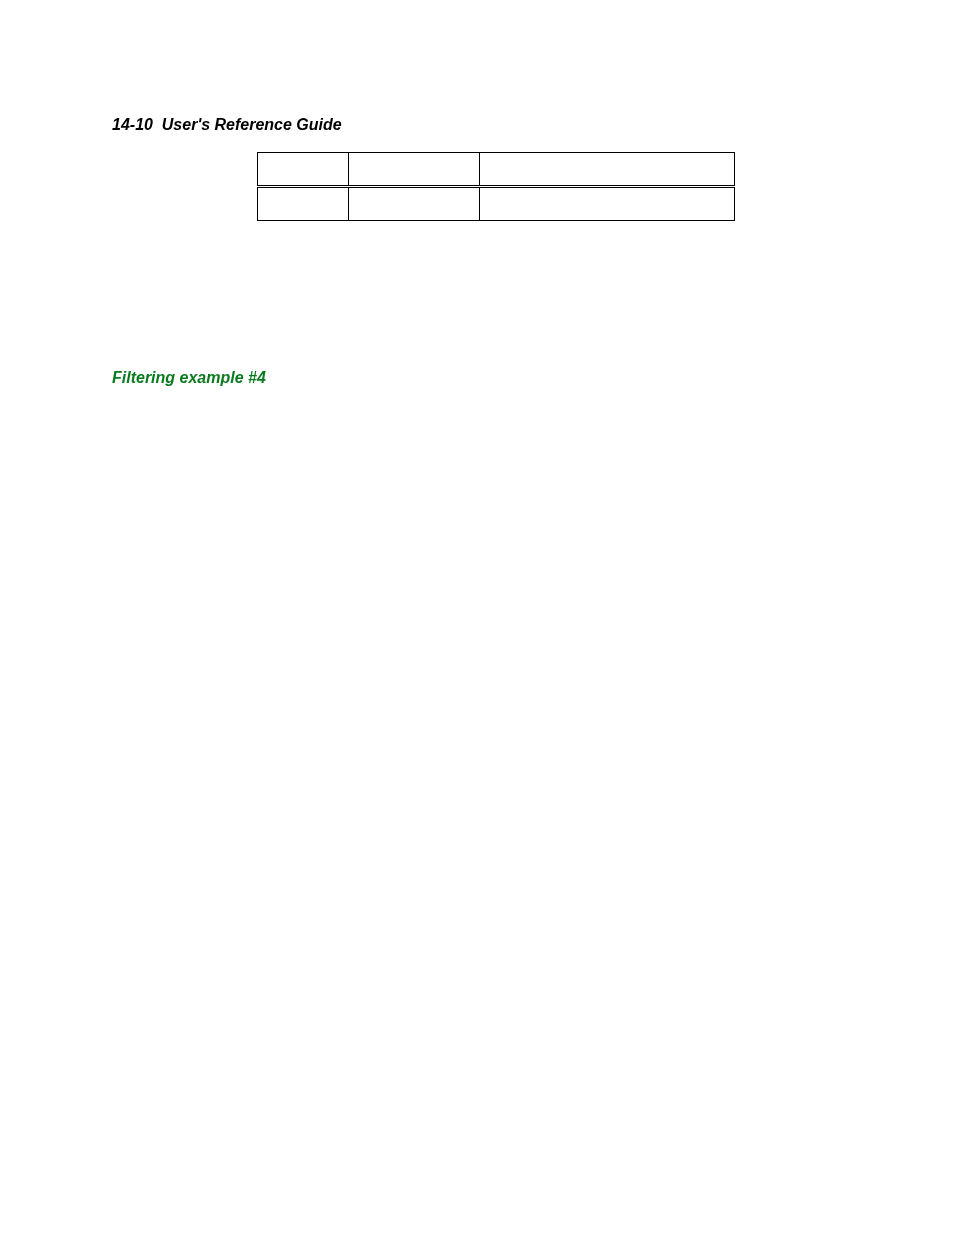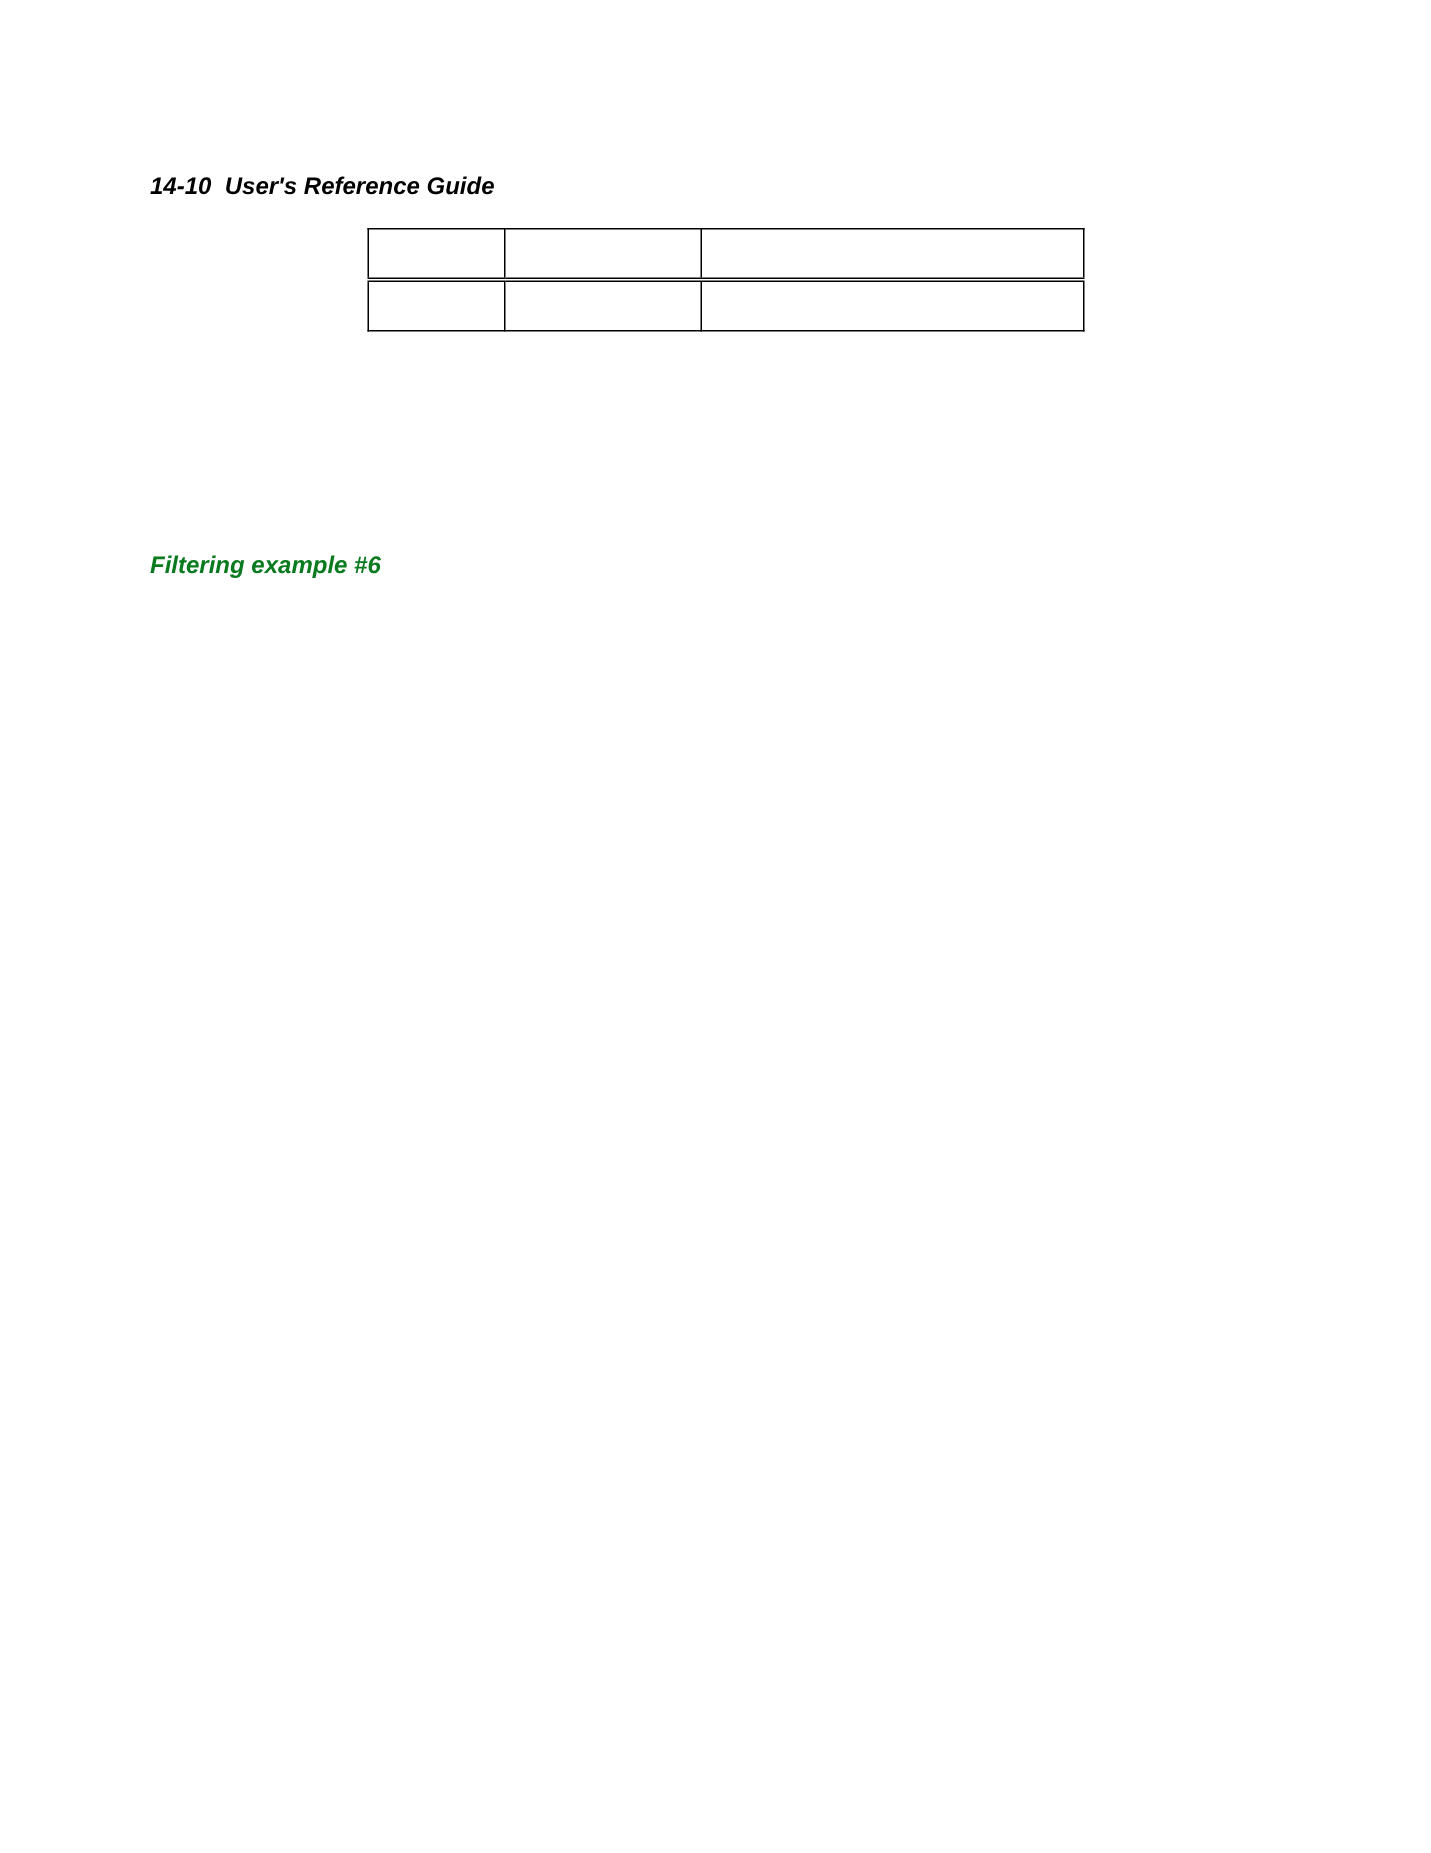--- a/index.html
+++ b/index.html
@@ -7,21 +7,21 @@
     padding: 0;
     background: #ffffff;
     font-family: "Times New Roman", Times, serif;
     color: #000000;
     width: 954px;
     height: 1235px;
     position: relative;
   }
   .page {
     position: absolute;
-    left: 100px;
+    left: 112px;
     top: 116px;
     width: 760px;
   }
   .header {
     font-family: Arial, Helvetica, sans-serif;
     font-weight: bold;
     font-style: italic;
     font-size: 16px;
     color: #000000;
   }
@@ -75,14 +75,14 @@
       </tr>
       <tr>
         <td class="c1"></td>
         <td class="c2"></td>
         <td class="c3"></td>
       </tr>
     </tbody>
       </table>
   </div>
 
-  <div class="section-heading">Filtering example #6</div>
+  <div class="section-heading">Filtering example #4</div>
 </div>
 
 </body></html>

